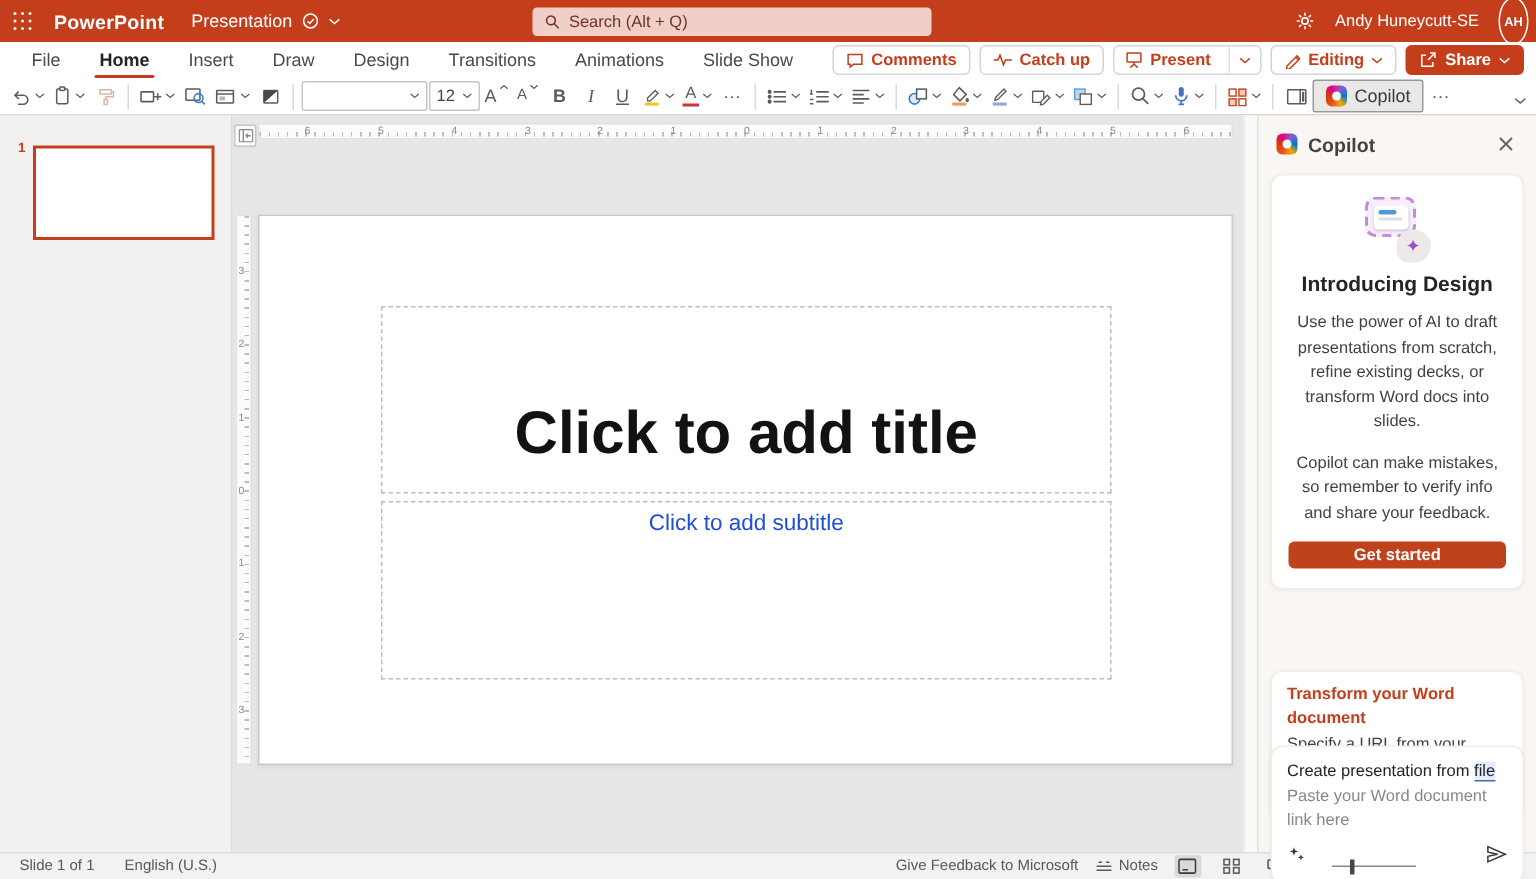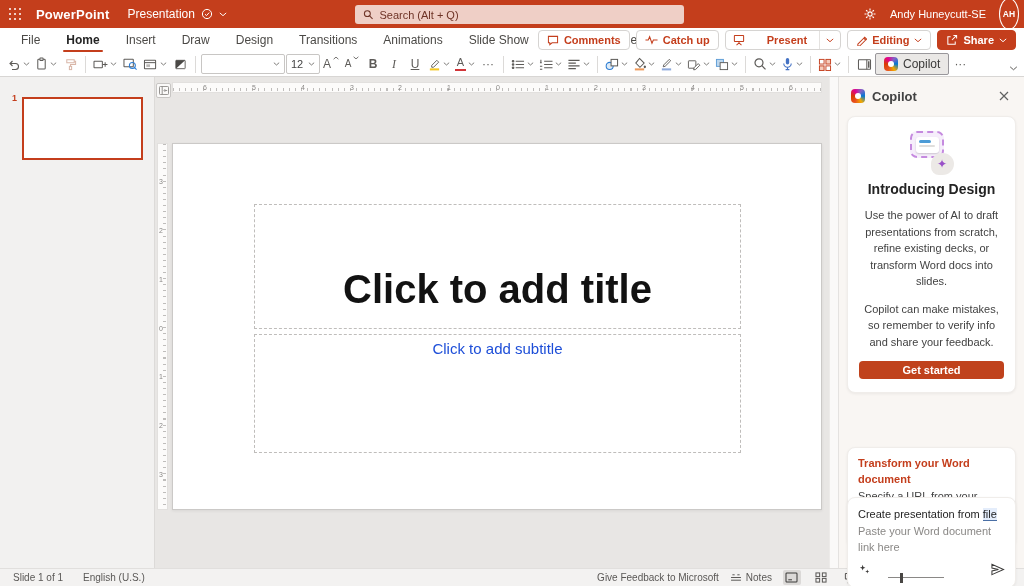--- a/index.html
+++ b/index.html
@@ -8,41 +8,41 @@
   .screen { position:relative; width:1024px; height:586px; display:flex; flex-direction:column; }
 
   
   .topbar { height:28px; background:#C43E1C; display:flex; align-items:center; color:#fff; position:relative; flex:none; }
   .waffle-btn { width:30px; height:28px; display:flex; align-items:center; justify-content:center; }
   .waffle { width:13px; height:13px; position:relative; }
   .waffle i { position:absolute; width:2.4px; height:2.4px; background:#fff; border-radius:50%; left:0; top:0;
     box-shadow:5px 0 #fff,10px 0 #fff,0 5px #fff,5px 5px #fff,10px 5px #fff,0 10px #fff,5px 10px #fff,10px 10px #fff; }
   .app-name { font-size:13px; font-weight:700; margin-left:6px; letter-spacing:.2px; }
   .doc-name { font-size:12px; margin-left:18px; display:flex; align-items:center; gap:6px; }
-  .searchbox { position:absolute; left:355px; top:5px; width:329px; height:19px; background:#EFCFC6; border-radius:3px;
+  .searchbox { position:absolute; left:355px; top:5px; width:266px; height:19px; background:#EFCFC6; border-radius:3px;
     display:flex; align-items:center; padding:0 8px; gap:6px;justify-content:flex-end; }
   .searchbox input { border:none; outline:none; background:transparent; font-size:11px; color:#6E3326; width:100%; font-family:inherit; }
   .searchbox input::placeholder { color:#6E3326; opacity:1; }
   .tb-right { position:absolute; right:5px; top:0; height:28px; display:flex; align-items:center; gap:13px; }
   .tb-user { font-size:11px; }
   .avatar { width:20px; height:32px; border-radius:50%; border:1px solid #fff; display:flex; align-items:center; justify-content:center;
     font-size:8.5px; font-weight:700; color:#fff; }
 
   
   .menubar { height:24px; background:#fff; display:flex; align-items:center; position:relative; flex:none; }
   .tabs { display:flex; align-items:center; padding-left:8px; height:100%; }
   .mtab { font-size:12px; color:#4B4946; padding:0 13px; height:100%; display:flex; align-items:center; position:relative; white-space:nowrap; }
   .mtab.active { font-weight:700; color:#242424; }
   .mtab.active::after { content:""; position:absolute; left:10px; right:10px; bottom:0; height:2.5px; background:#C43E1C; border-radius:2px; }
   .mactions { position:absolute; right:8px; top:2px; display:flex; gap:6px; align-items:center;padding-left:24px; }
   .btn-o { display:inline-flex; align-items:center; gap:5px; border:1px solid #D6D4D2; border-radius:4px; height:20px; padding:0 8px;
     background:#fff; color:#C43E1C; font-size:11px; font-weight:600; white-space:nowrap; }
   .btn-o svg { stroke:#C43E1C; }
   .btn-split { padding:0; }
-  .btn-split .main { display:inline-flex; align-items:center; gap:22px; padding:0 7px; height:100%; }
+  .btn-split .main { display:inline-flex; align-items:center; gap:5px; padding:0 7px; height:100%; }
   .btn-split .drop { display:inline-flex; align-items:center; padding:0 6px; height:100%; border-left:1px solid #E4E2E0; }
   .btn-share { background:#C43E1C; color:#fff; border-color:#C43E1C; }
   .btn-share svg { stroke:#fff; }
 
   
   .ribbon { height:25px; background:#fff; border-bottom:1px solid #D8D6D4; display:flex; align-items:center; padding:0 5px; gap:1px; position:relative; flex:none; }
   .ic { height:22px; min-width:20px; display:inline-flex; align-items:center; justify-content:center; gap:2px; border-radius:2px;
     color:#5D5B58; font-size:12px; padding:0 2px; flex:none; }
   .ic svg { flex:none; }
   .glyph { font-size:12px; color:#5D5B58; line-height:1; }

